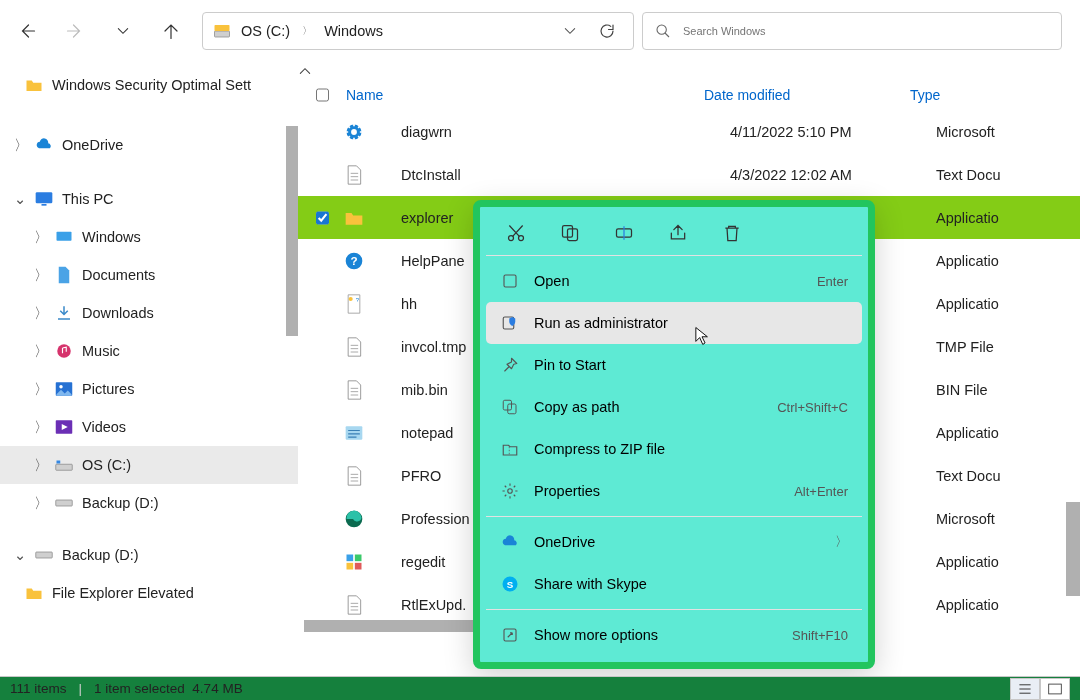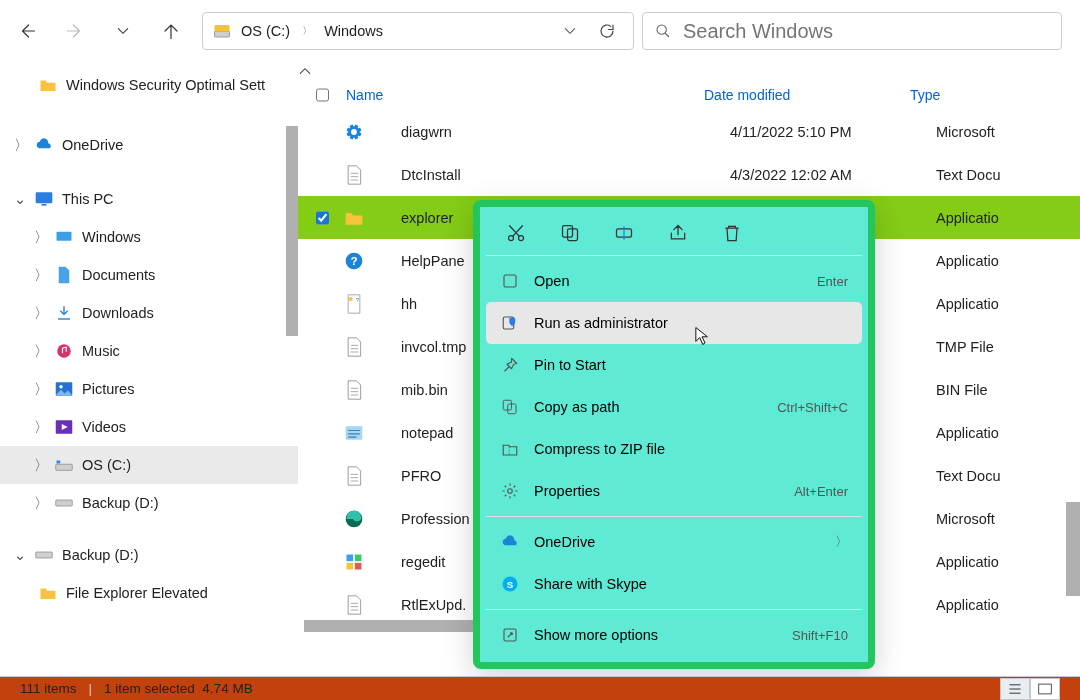--- a/index.html
+++ b/index.html
@@ -8,28 +8,28 @@
   .nav-btns { display:flex; gap:30px; align-items:center; margin-right:14px; }
   .nav-btn { width:18px; height:18px; display:flex; align-items:center; justify-content:center; cursor:pointer; color:#333; }
   .nav-btn.disabled { color:#bbb; }
   .addr-bar { flex:1; border:1px solid #ccc; border-radius:4px; height:38px; display:flex; align-items:center; padding:0 10px; gap:8px; }
   .addr-icon { width:18px; height:18px; display:flex; align-items:center; justify-content:center; }
   .addr-seg { font-size:14.5px; color:#222; padding:2px 2px; }
   .addr-caret { font-size:10px; color:#666; margin: 0 2px; }
   .addr-spacer { flex:1; }
   .refresh-btn { width:32px; display:flex; align-items:center; justify-content:center; color:#444; margin-left: 4px;}
   .search-bar { width:420px; border:1px solid #ccc; border-radius:4px; height:38px; display:flex; align-items:center; padding:0 12px; gap:10px; color:#666; }
-  .search-bar input { border:0; outline:0; font-size:20px; flex:1; color:#444; background:transparent; }
+  .search-bar input { border:0; outline:0; font-size:11px; flex:1; color:#444; background:transparent; }
   .main { display:flex; height:570px; position:relative; }
   .sidebar { width:298px; border-right:0; padding-top:4px; position:relative; overflow:hidden; }
   .tree-row { display:flex; align-items:center; height:38px; padding-left:14px; gap:8px; font-size:14.5px; color:#222; cursor:pointer; }
   .tree-row .exp { width:12px; text-align:center; color:#555; }
   .tree-row .ic { width:20px; height:20px; display:flex; align-items:center; justify-content:center; }
   .child { padding-left:34px; }
-  .child2 { padding-left:38px; }
+  .child2 { padding-left:24px; }
   .selected-tree { background:#eaeaea; }
   .side-scroll { position:absolute; right:0; top:64px; width:12px; height:210px; background:#b0b0b0; border-radius:0; }
   .collapse-caret { width:100%; text-align:center; font-size:12px; color:#444; padding:4px 0; cursor:pointer; }
   .content { flex:1; position:relative; overflow:hidden; }
   .cols { display:flex; align-items:center; height:30px; border-bottom:0; padding-left:14px; gap:8px; font-size:14px; color:#0066cc; }
   .col-check { width:20px; display:flex; align-items:center; justify-content:center; }
   .col-name { width:350px; margin-left: 6px;}
   .col-date { width:198px; }
   .col-type { flex:1; }
   .filelist { }
@@ -37,21 +37,21 @@
   .file-row.sel { background:#84cc16; }
   .file-row.sel .fr-check { accent-color:#1976d2; }
   .fr-check { width:20px; display:flex; align-items:center; justify-content:center; }
   .fr-icon { width:24px; height:24px; display:flex; align-items:center; justify-content:center; margin-left:2px; }
   .fr-name { width:314px; overflow:hidden; white-space:nowrap; text-overflow:clip;margin-left:27px; }
   .fr-date { width:198px; color:#222; overflow:hidden;margin-left:7px; }
   .fr-type { flex:1; color:#222; overflow:hidden; }
   .bottom-scroll { position:absolute; left:0; bottom:0; right:0; height:12px; display:flex; align-items:center; }
   .bottom-scroll .thumb { width:330px; height:12px; background:#b0b0b0; margin-left:6px; }
   .right-scroll { position:absolute; right:0; top:440px; width:14px; height:94px; background:#b0b0b0; }
-  .status { position:absolute; left:0; right:0; bottom:0; height:24px; border-top:1px solid #c7c7c7; display:flex; align-items:center; font-size:13.5px; padding:0 20px; gap:12px; color:#222; background:#c2410c; }
+  .status { position:absolute; left:0; right:0; bottom:0; height:24px; border-top:1px solid #c7c7c7; display:flex; align-items:center; font-size:13.5px; padding:0 10px; gap:12px; color:#222; background:#15803d; }
   .status .sep { color:#ccc; }
   .status .views { margin-left:auto; display:flex; gap:0; }
   .status .view-btn { width:30px; height:22px; border:1px solid #c7c7c7; display:flex; align-items:center; justify-content:center; }
   .status .view-btn:first-child { background:#e9eef5; }
   .context { position:absolute; left:473px; top:200px; width:402px; background:#5eead4; border:7px solid #22c55e; border-radius:8px; box-shadow:0 8px 30px rgba(0,0,0,0.18); padding:6px; }
   .ctx-icons { display:flex; gap:30px; padding:8px 18px 10px; border-bottom:1px solid #e2e2e2; margin-bottom:4px; }
   .ctx-icon { width:24px; height:24px; display:flex; align-items:center; justify-content:center; color:#333; cursor:pointer; }
   .ctx-item { display:flex; align-items:center; height:42px; padding:0 14px; gap:14px; font-size:14.5px; border-radius:5px; cursor:pointer; }
   .ctx-item .ci { width:20px; height:20px; display:flex; align-items:center; justify-content:center; color:#444; }
   .ctx-item .lbl { flex:1; }

